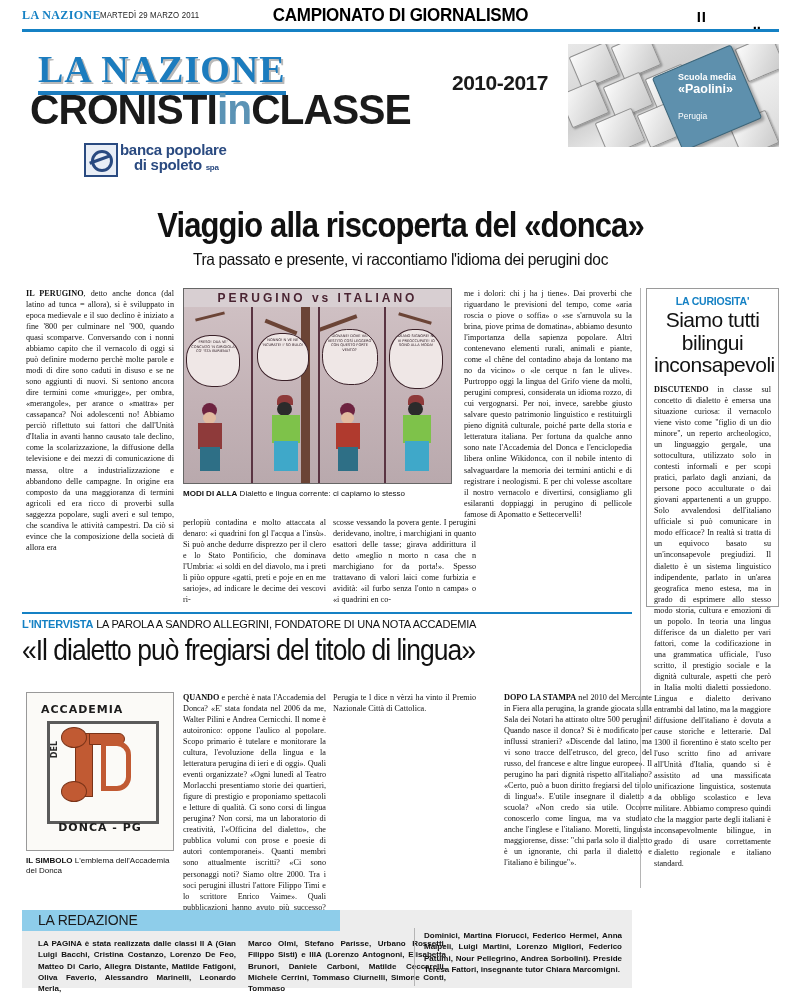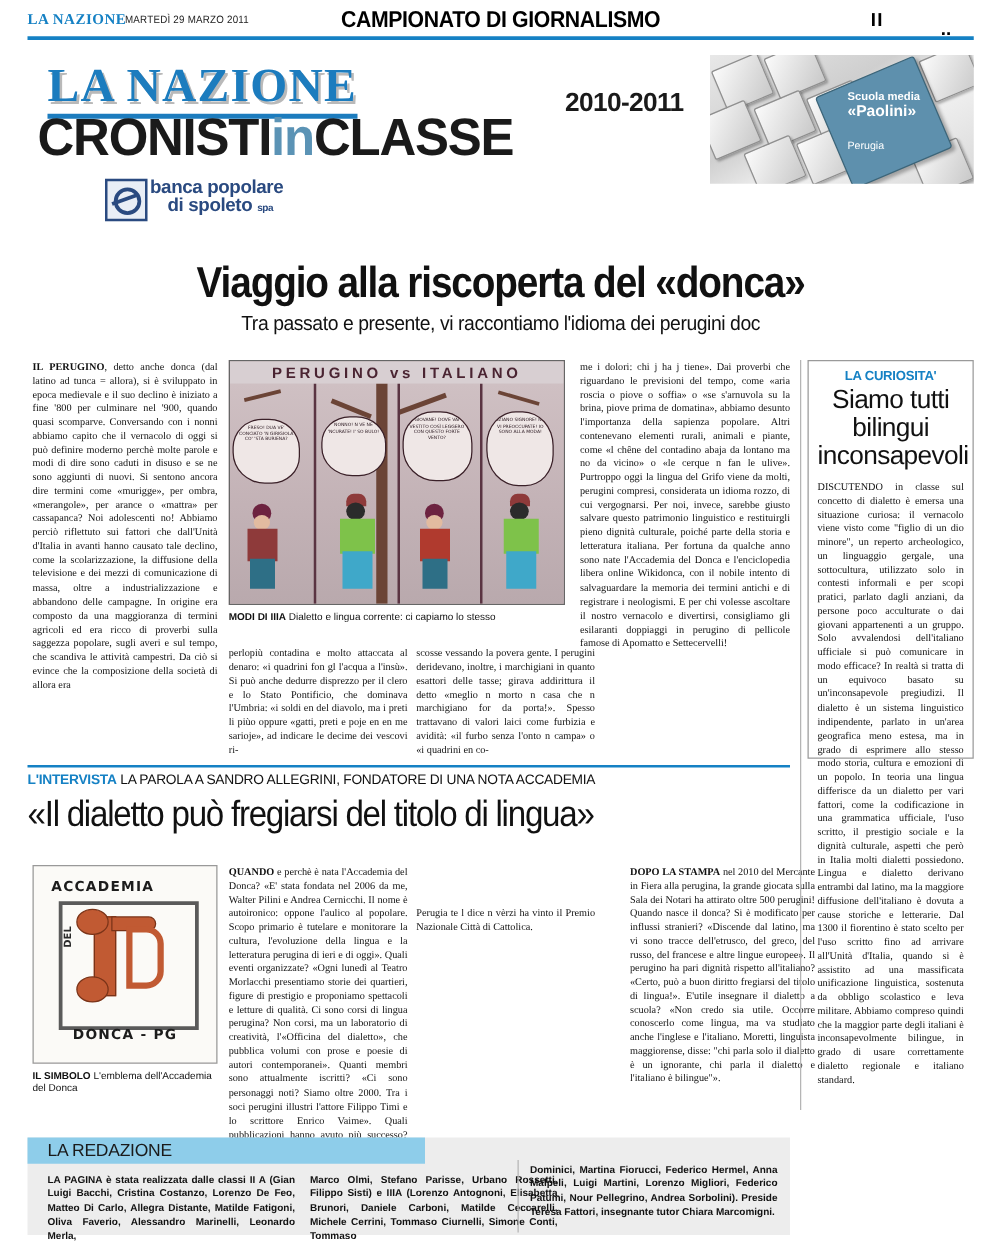--- a/index.html
+++ b/index.html
@@ -108,21 +108,21 @@
 
   
   .cur{position:absolute;left:646px;top:288px;width:133px;height:319px;
     border:1px solid #9a9a9a;box-sizing:border-box;padding:6px 7px;}
   .cur-kicker{font-family:"Liberation Sans",sans-serif;font-weight:bold;font-size:10.5px;
     color:#1581c4;text-align:center;letter-spacing:-.2px;}
   .cur-title{font-family:"Liberation Sans",sans-serif;font-size:21px;color:#111;
     text-align:center;line-height:1.08;margin-top:2px;letter-spacing:-.5px;}
   .cur-body{font-family:"Liberation Serif",serif;font-size:8.2px;line-height:1.345;
     text-align:justify;margin-top:7px;color:#111;}
-  .cur-body .lead{font-weight:normal;}
+  .cur-body .lead{font-weight:bold;}
 
   
   .rule-iv{position:absolute;left:22px;top:612px;width:610px;height:2px;background:#1581c4;}
   .iv-kicker{position:absolute;left:22px;top:618px;font-family:"Liberation Sans",sans-serif;
     font-size:11px;letter-spacing:-.2px;color:#111;}
   .iv-kicker b{color:#1581c4;font-weight:bold;}
   .iv-hl{position:absolute;left:22px;top:634px;width:610px;
     font-family:"Liberation Sans",sans-serif;font-size:26.5px;letter-spacing:-1px;color:#111;
     transform:scaleY(1.1);transform-origin:top left;}
 
@@ -136,21 +136,21 @@
     font-family:"DejaVu Sans",sans-serif;font-weight:bold;font-size:11px;color:#1c1c1c;letter-spacing:1px;}
   .acc-side{position:absolute;left:9px;top:38px;font-family:"DejaVu Sans",sans-serif;
     font-weight:bold;font-size:8px;color:#2a2a2a;writing-mode:vertical-rl;transform:rotate(180deg);}
   .note{position:absolute;background:#c15a33;border:1px solid #7a3318;}
   .cap-acc{left:26px;top:856px;width:150px;line-height:1.25;}
 
   .ivcol{position:absolute;font-family:"Liberation Serif",serif;font-size:8.2px;
     line-height:1.345;text-align:justify;color:#111;}
   .ivcol .lead{font-weight:bold;}
   .iv1{left:183px;top:692px;width:143px;height:196px;}
-  .iv2{left:333px;top:692px;width:143px;height:196px;margin-top:33px;}
+  .iv2{left:333px;top:692px;width:143px;height:196px;}
   .iv3{left:484px;top:692px;width:148px;height:196px;margin-left:20px;}
 
   
   .red{position:absolute;left:22px;top:910px;width:610px;height:78px;background:#ededed;}
   .red-band{position:absolute;left:22px;top:910px;width:318px;height:21px;background:#8ecdea;}
   .red-band span{position:absolute;left:16px;top:2px;font-family:"Liberation Sans",sans-serif;
     font-size:14px;color:#1a1a1a;letter-spacing:-.2px;}
   .red-col{position:absolute;font-family:"Liberation Sans",sans-serif;font-weight:bold;
     font-size:8px;line-height:1.42;text-align:justify;color:#111;}
   .rc1{left:38px;top:938px;width:198px;}
@@ -168,21 +168,21 @@
     <div class="tb-date">MARTEDÌ 29 MARZO 2011</div>
     <div class="tb-title">CAMPIONATO DI GIORNALISMO</div>
     <div class="tb-page">II</div>
     <div class="tb-dots">..</div>
   </div>
   <div class="rule-blue"></div>
 
   <div class="mast">
     <div class="mast-nazione"><span class="u">LA NAZIONE</span></div>
     <div class="mast-cron"><span>CRONISTI</span><span class="in">in</span><span>CLASSE</span></div>
-    <div class="mast-year">2010-2011</div>
+    <div class="mast-year">2010-2017</div>
 
     <div class="bank">
       <div class="bank-mark"></div>
       <div class="bank-t1">banca popolare</div>
       <div class="bank-t2"><span>di spoleto</span> <span class="bank-spa">spa</span></div>
     </div>
 
     <div class="kbd">
       <div class="key" style="left:6px;top:4px;width:38px;height:34px;"></div>
       <div class="key" style="left:48px;top:-6px;width:38px;height:34px;"></div>
@@ -253,21 +253,21 @@
         <div class="bub" style="left:3px;top:22px;width:54px;height:60px;">ANZIANO SIGNORE! NON VI PREOCCUPATE! IO SONO ALLA MODA!</div>
         <div class="fig" style="left:14px;top:88px;width:36px;height:78px;">
           <div class="head" style="left:8px;top:0;width:16px;height:10px;background:#8e3a3a;border-radius:6px 6px 0 0;"></div>
           <div class="head" style="left:8px;top:7px;width:15px;height:14px;background:#2b2b2b;"></div>
           <div class="body" style="left:3px;top:20px;width:28px;height:28px;background:#7ec24a;"></div>
           <div class="body" style="left:5px;top:46px;width:24px;height:30px;background:#3fa8c9;"></div>
         </div>
       </div>
     </div>
   </div>
-  <div class="caption cap-comic"><b>MODI DI IIIA</b> <span>Dialetto e lingua corrente: ci capiamo lo stesso</span></div>
+  <div class="caption cap-comic"><b>MODI DI ALLA</b> <span>Dialetto e lingua corrente: ci capiamo lo stesso</span></div>
 
   <div class="cur">
     <div class="cur-kicker">LA CURIOSITA'</div>
     <div class="cur-title">Siamo tutti bilingui inconsapevoli</div>
     <div class="cur-body"><span class="lead">DISCUTENDO</span><span> in classe sul concetto di dialetto è emersa una situazione curiosa: il vernacolo viene visto come "figlio di un dio minore", un reperto archeologico, un linguaggio gergale, una sottocultura, utilizzato solo in contesti informali e per scopi pratici, parlato dagli anziani, da persone poco acculturate o dai giovani appartenenti a un gruppo. Solo avvalendosi dell'italiano ufficiale si può comunicare in modo efficace? In realtà si tratta di un equivoco basato su un'inconsapevole pregiudizi. Il dialetto è un sistema linguistico indipendente, parlato in un'area geografica meno estesa, ma in grado di esprimere allo stesso modo storia, cultura e emozioni di un popolo. In teoria una lingua differisce da un dialetto per vari fattori, come la codificazione in una grammatica ufficiale, l'uso scritto, il prestigio sociale e la dignità culturale, aspetti che però in Italia molti dialetti possiedono. Lingua e dialetto derivano entrambi dal latino, ma la maggiore diffusione dell'italiano è dovuta a cause storiche e letterarie. Dal 1300 il fiorentino è stato scelto per l'uso scritto fino ad arrivare all'Unità d'Italia, quando si è assistito ad una massificata unificazione linguistica, sostenuta da obbligo scolastico e leva militare. Abbiamo compreso quindi che la maggior parte degli italiani è inconsapevolmente bilingue, in grado di usare correttamente dialetto regionale e italiano standard.</span></div>
   </div>
 
   <div class="rule-iv"></div>
   <div class="iv-kicker"><b>L'INTERVISTA</b> <span>LA PAROLA A SANDRO ALLEGRINI, FONDATORE DI UNA NOTA ACCADEMIA</span></div>
   <div class="iv-hl">«Il dialetto può fregiarsi del titolo di lingua»</div>

